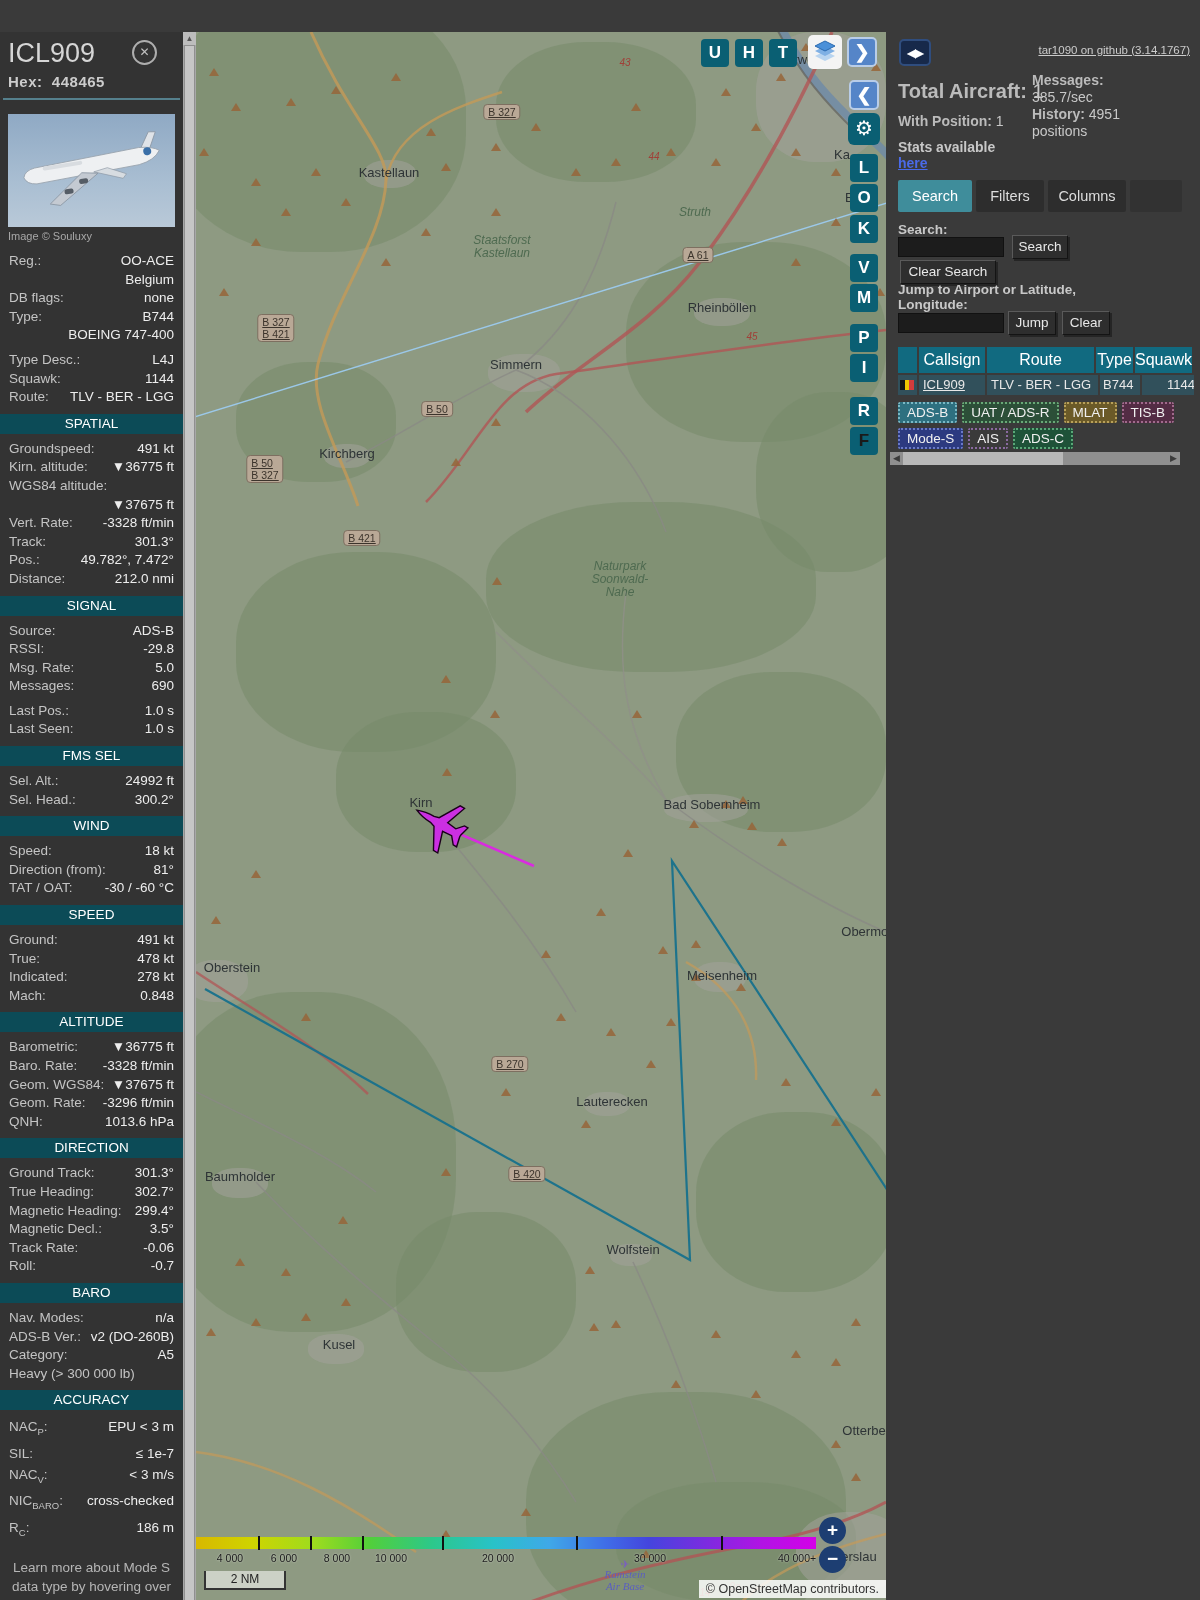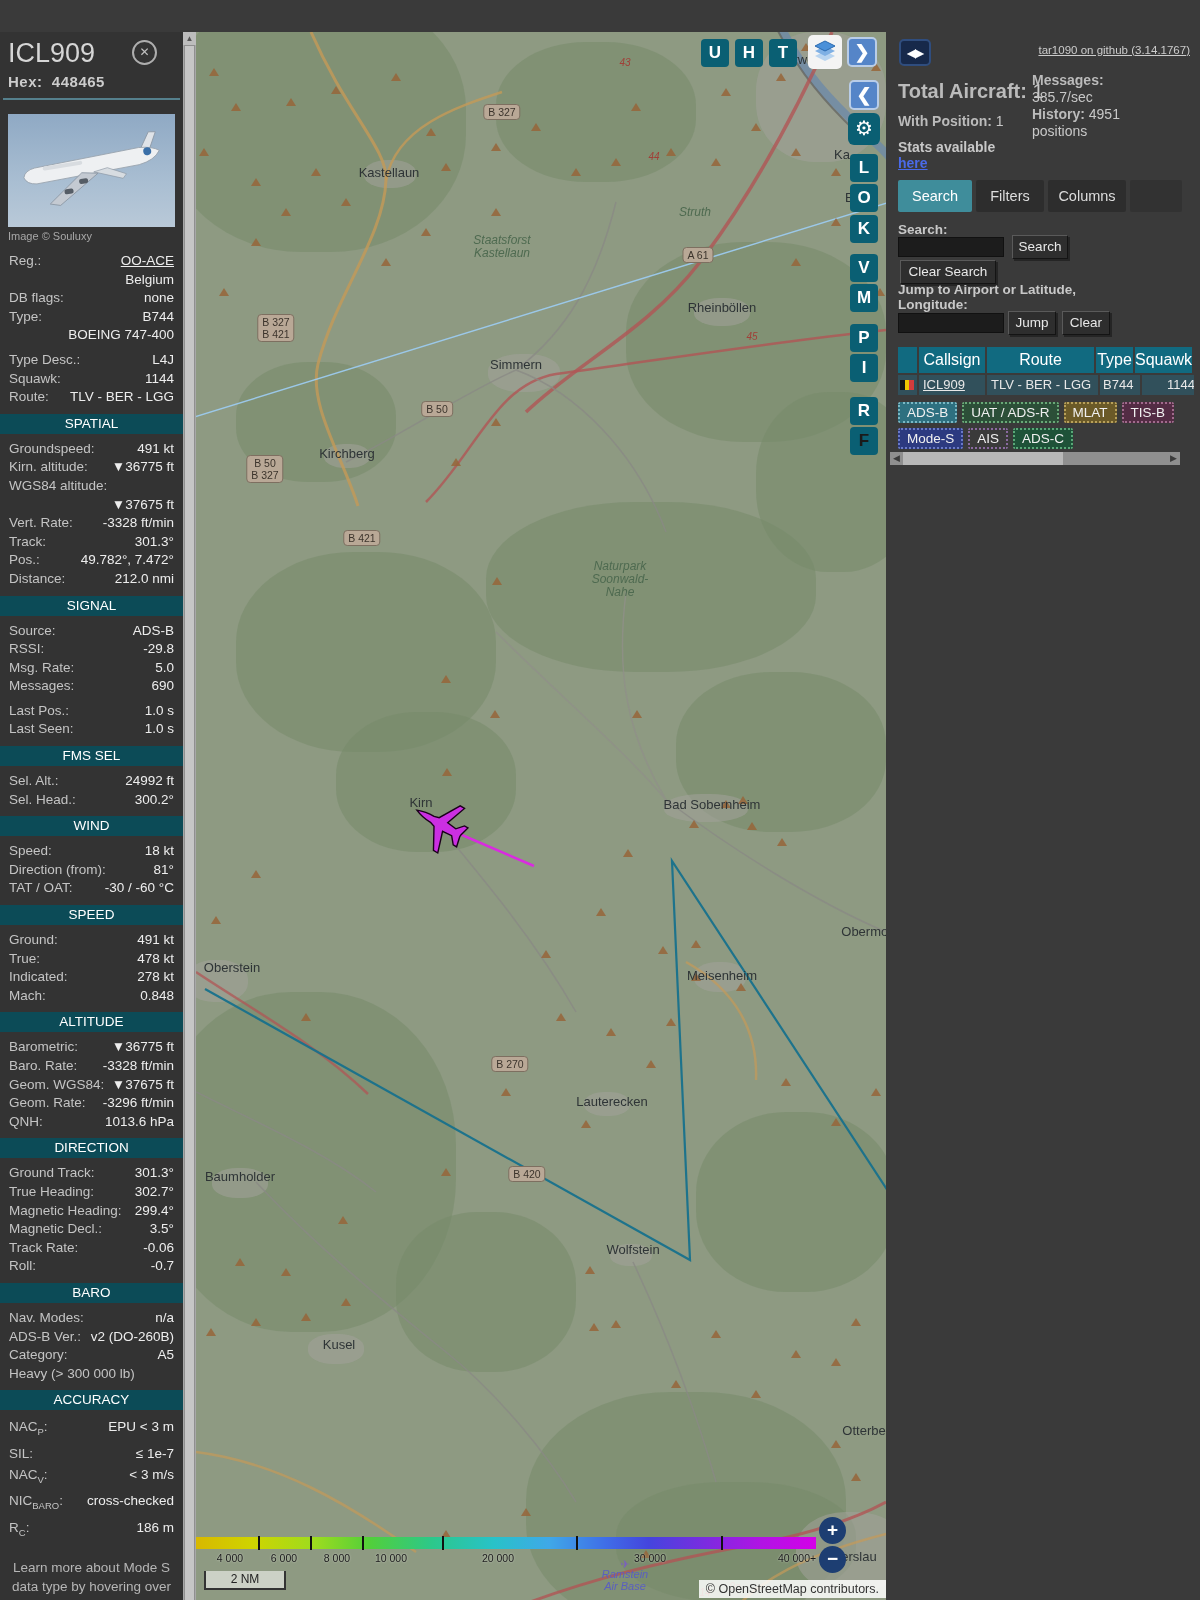--- a/index.html
+++ b/index.html
@@ -9,54 +9,54 @@
   #sb-title{font-size:27px;color:#d6d6d6;padding:6px 8px 0 8px;}
   #sb-close{position:absolute;top:8px;right:26px;width:21px;height:21px;border:2px solid #aeaeae;border-radius:50%;color:#c2c2c2;font-size:12px;line-height:21px;text-align:center;cursor:pointer;}
   #sb-hex{font-size:15px;font-weight:bold;color:#cccccc;padding:4px 8px 8px 8px;letter-spacing:.5px;}
   #sb-div{border-top:2px solid #55808d;margin:0 3px 14px 3px;}
   #sb-photo{position:relative;width:167px;height:113px;margin:4px 0 0 8px;background:linear-gradient(180deg,#8fa9c4 0%,#a9bed2 60%,#b9c9d8 100%);}
   #sb-photo svg{position:absolute;left:0;top:0;}
   #sb-credit{font-size:11px;color:#a8a8a8;padding:3px 8px 10px 8px;}
   .row{display:flex;justify-content:space-between;padding:0 9px;font-size:13.5px;line-height:18.6px;}
   .row .lbl{color:#c4c4c4;white-space:nowrap;}
   .row .val{color:#ededed;text-align:right;flex:1;margin-left:4px;}
-  .row .val.link{text-decoration:underline;cursor:pointer;}
+  .row .val.link{cursor:pointer;}
   .row.gap{margin-top:6px;}
   .row sub{font-size:9.5px;}
   .sec-h{background:#0c4b57;color:#ffffff;text-align:center;font-size:13.5px;line-height:20px;margin:7px 0 6px 0;}
   #sb-footer{margin-top:16px;padding:0 6px;text-align:center;font-size:13.5px;line-height:18.5px;color:#b6b6b6;}
   
   #sb-scroll{position:absolute;left:183px;top:0;width:13px;height:1600px;background:#a8a8a8;}
   #sb-scroll .arr{position:absolute;top:0;left:0;width:13px;height:13px;background:#bdbdbd;color:#555;font-size:8px;line-height:13px;text-align:center;}
   #sb-scroll .thumb{position:absolute;top:13px;left:1px;width:11px;height:1580px;background:#c6c6c6;border:1px solid #8f8f8f;box-sizing:border-box;}
   
   #map{position:absolute;left:196px;top:0;width:690px;height:1600px;background:#8e9a82;overflow:hidden;}
   .blob{position:absolute;border-radius:45%;}
   .forest{background:#768a6a;opacity:.55;}
   .urban{background:#a2a29a;opacity:.55;}
   #map svg.overlay{position:absolute;left:0;top:0;}
   .t{position:absolute;transform:translate(-50%,-50%);font-size:13px;color:#2e3436;white-space:nowrap;}
   .f{position:absolute;transform:translate(-50%,-50%);font-size:12px;font-style:italic;color:#4e6a50;text-align:center;line-height:13px;white-space:nowrap;}
   .f span{display:block;}
-  .b{position:absolute;transform:translate(-50%,-50%);background:#b9a896;border:1px solid #7d6f60;border-radius:4px;color:#3c342c;font-size:10.5px;line-height:12px;padding:1px 4px;text-align:center;white-space:nowrap;}
+  .b{position:absolute;transform:translate(-50%,-50%);background:#b9a896;border:1px solid #7d6f60;border-radius:4px;color:#3c342c;font-size:10.5px;line-height:12px;padding:1px 4px;text-align:left;white-space:nowrap;text-decoration:underline;}
   .b span{display:block;}
   .r{position:absolute;transform:translate(-50%,-50%);font-size:10px;font-style:italic;color:#a04038;white-space:nowrap;}
   .pk{position:absolute;width:0;height:0;border-left:5px solid transparent;border-right:5px solid transparent;border-bottom:8px solid #96653a;opacity:.85;transform:translate(-50%,-50%);}
   .mbtn{position:absolute;width:28px;height:28px;background:#0a5f73;border-radius:4px;color:#fff;font-size:17px;font-weight:bold;text-align:center;line-height:28px;cursor:pointer;}
   .bluebtn{position:absolute;width:30px;height:30px;background:#5585c8;border:2px solid #b9cde8;border-radius:5px;color:#fff;font-size:18px;font-weight:bold;text-align:center;line-height:26px;box-sizing:border-box;cursor:pointer;}
   #btn-layers{position:absolute;width:34px;height:34px;background:#f4f4f4;border-radius:5px;cursor:pointer;}
   #btn-gear{position:absolute;width:32px;height:32px;background:#0a5f73;border-radius:6px;color:#fff;font-size:20px;text-align:center;line-height:31px;cursor:pointer;}
   #legendbar{position:absolute;left:0;top:1505px;width:620px;height:12px;
     background:linear-gradient(90deg,#d8b800 0%,#cfd400 9%,#9edc1e 19%,#52cf3a 28%,#2cc88a 38%,#28c2c8 48%,#3fa8e8 57%,#3f6ee8 66%,#4445dd 73%,#7a2ce0 82%,#b014e4 91%,#d400e8 100%);}
   .ltick{position:absolute;top:1504px;width:2px;height:14px;background:#111;}
   .lt{position:absolute;top:1520px;transform:translateX(-50%);font-size:10.5px;color:#1a1a1a;text-shadow:0 0 2px #cfd4c8;white-space:nowrap;}
   #scalebox{position:absolute;left:8px;top:1539px;width:82px;height:19px;background:rgba(255,255,255,.55);border:2px solid #333;border-top:none;box-sizing:border-box;text-align:center;font-size:12px;color:#222;line-height:16px;}
   #attrib{position:absolute;right:0;top:1548px;background:rgba(255,255,255,.85);color:#333;font-size:12.5px;padding:2px 7px;white-space:nowrap;}
   .zoombtn{position:absolute;width:27px;height:27px;border-radius:50%;background:#1d3e72;color:#fff;font-size:19px;font-weight:bold;text-align:center;line-height:25px;cursor:pointer;}
-  #ramstein{position:absolute;left:429px;top:1536px;transform:translateX(-50%);font-size:11px;font-style:italic;color:#5a5fc0;text-align:center;line-height:12px;}
+  #ramstein{position:absolute;left:429px;top:1536px;transform:translateX(-50%);font-size:11px;font-style:italic;color:#5a5fc0;text-align:center;line-height:12px;font-family:Liberation Serif, serif;}
   #ram-plane{position:absolute;left:429px;top:1526px;transform:translateX(-50%);color:#7a5fc0;font-size:11px;}
   
   #panel{position:absolute;left:886px;top:0;width:314px;height:1600px;background:#3a3a3a;color:#c8c8c8;font-size:13px;}
   #collapse-btn{position:absolute;left:13px;top:7px;width:32px;height:27px;background:#17294a;border:2px solid #2f4d7e;border-radius:5px;color:#fff;font-size:12px;text-align:center;line-height:24px;letter-spacing:-1px;box-sizing:border-box;cursor:pointer;}
   #gh-link{position:absolute;right:10px;top:12px;font-size:11.5px;color:#cccccc;text-decoration:underline;cursor:pointer;}
   .statlbl{font-weight:bold;color:#bbbbbb;}
   #stats-l1{position:absolute;left:12px;top:48px;font-size:20px;}
   #stats-l2{position:absolute;left:12px;top:81px;font-size:14px;}
   #stats-r1{position:absolute;left:146px;top:40px;font-size:14px;line-height:17px;}
   #stats-r2{position:absolute;left:146px;top:74px;font-size:14px;line-height:17px;}

